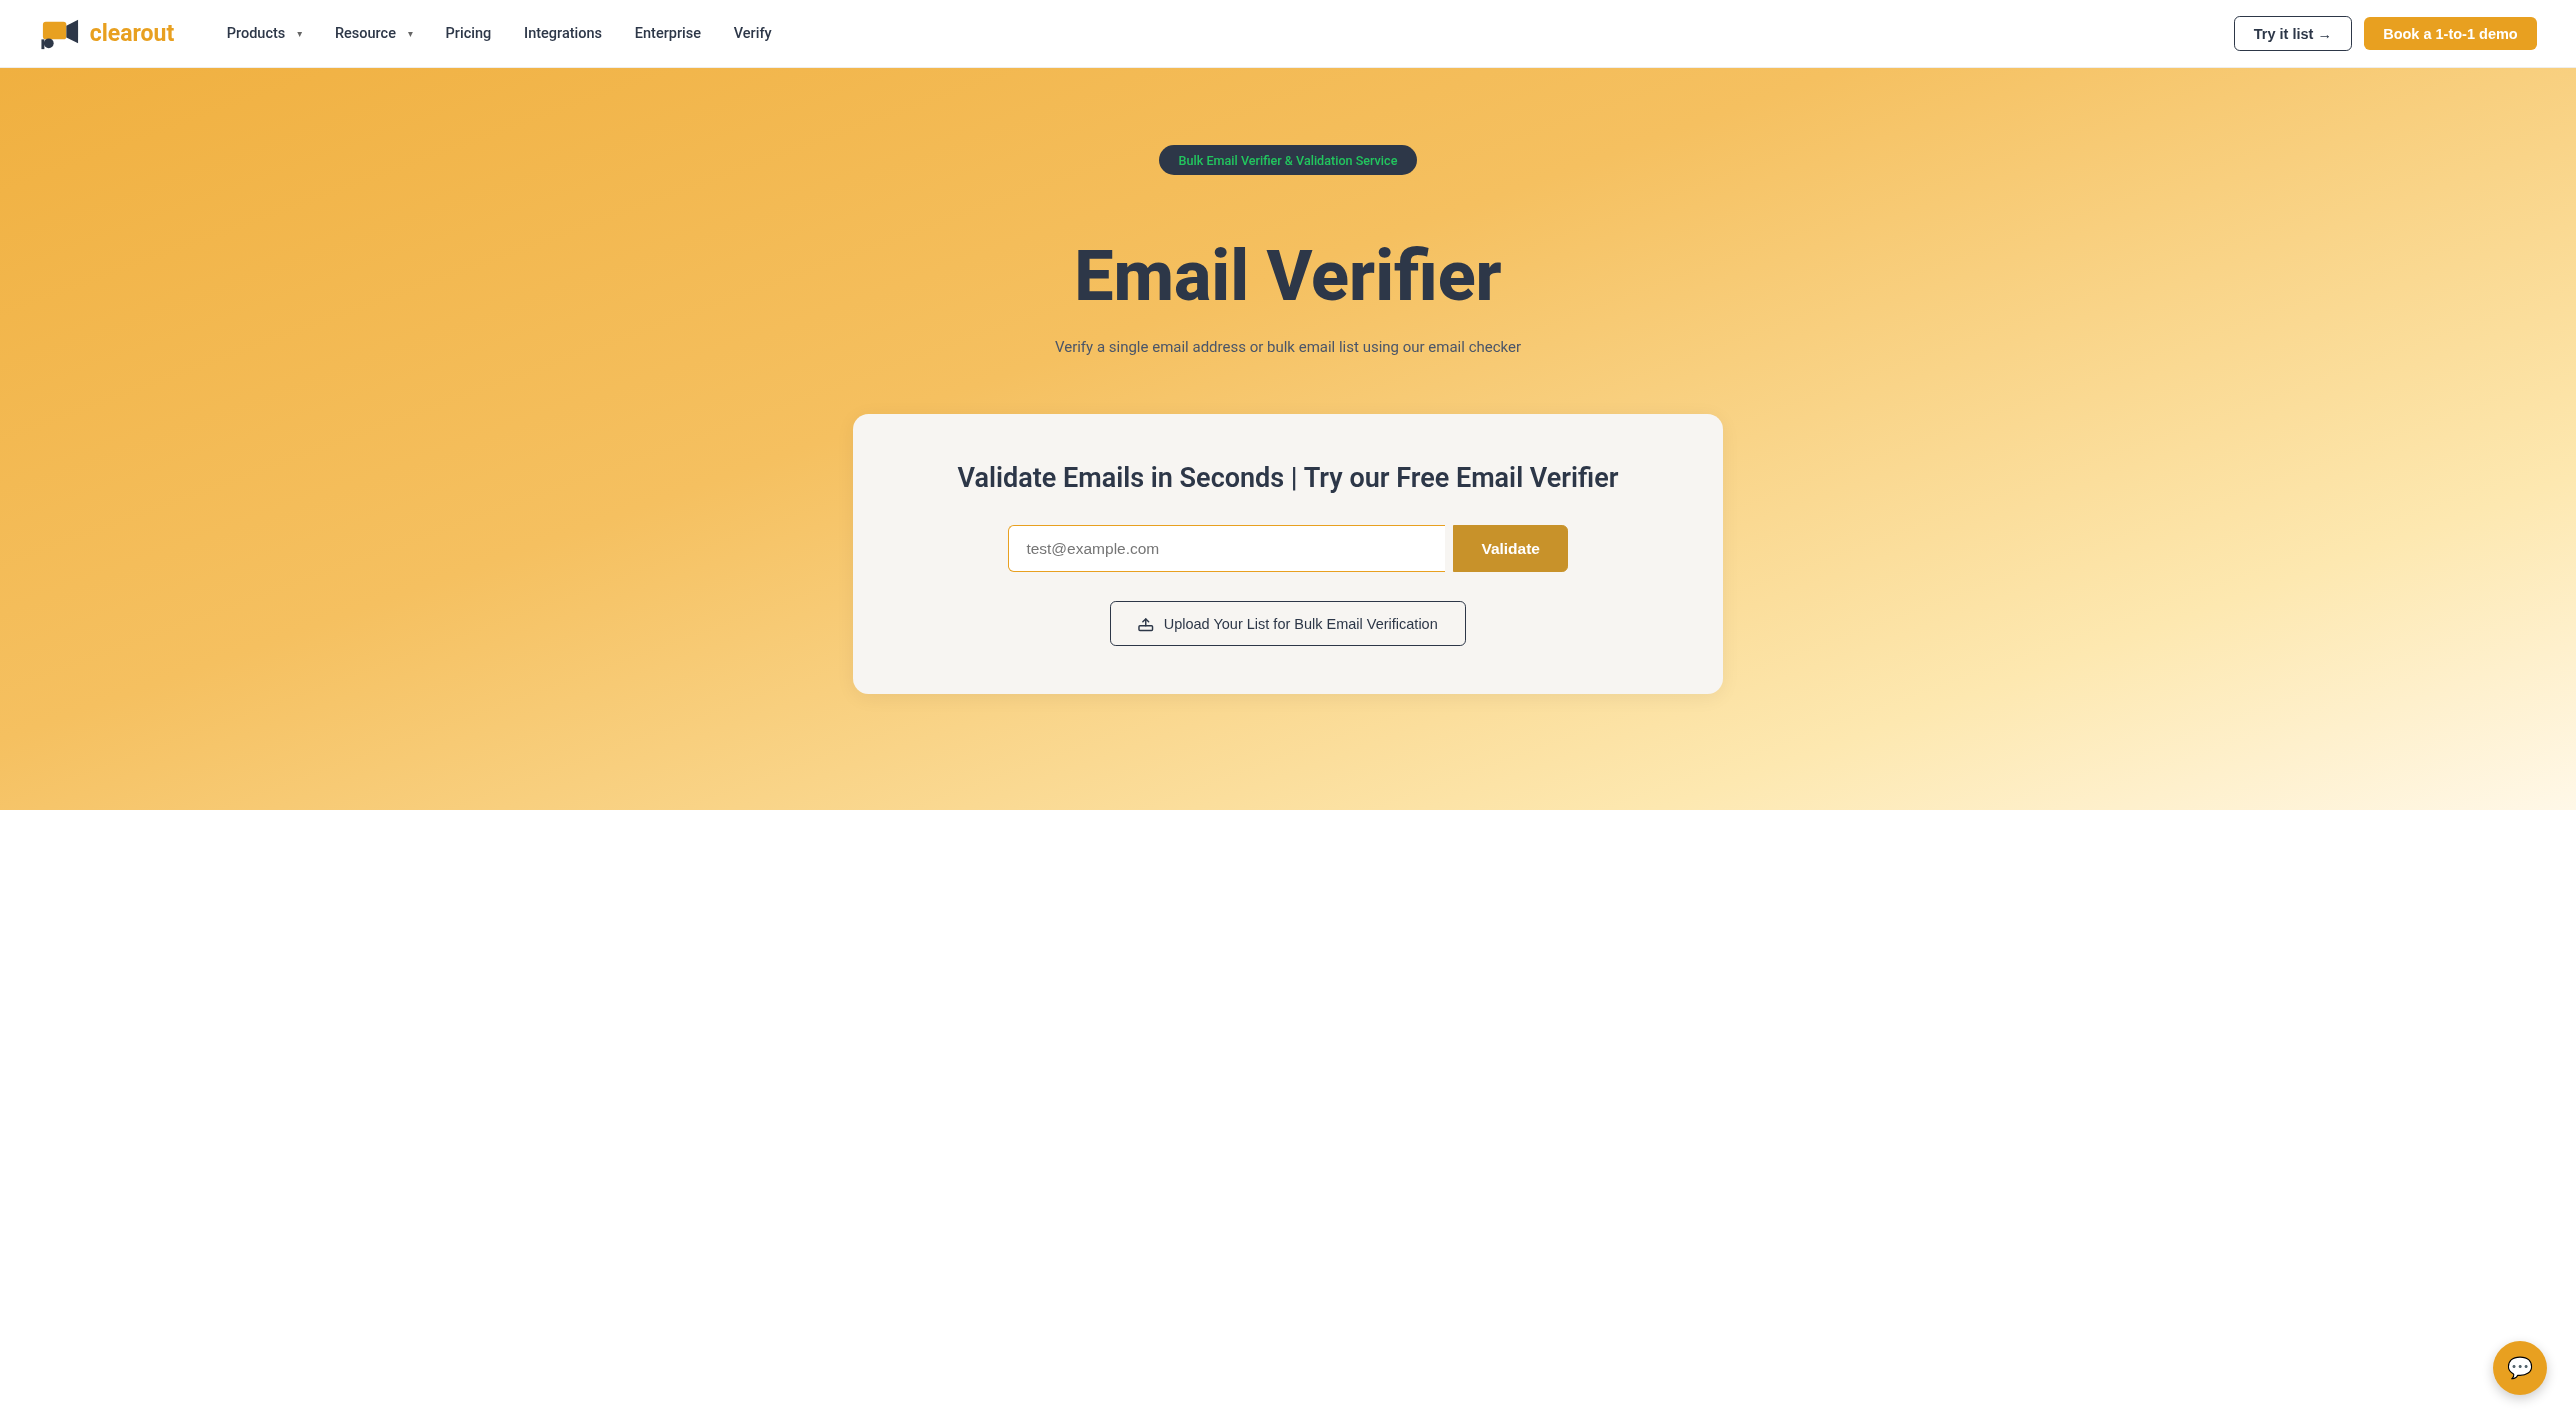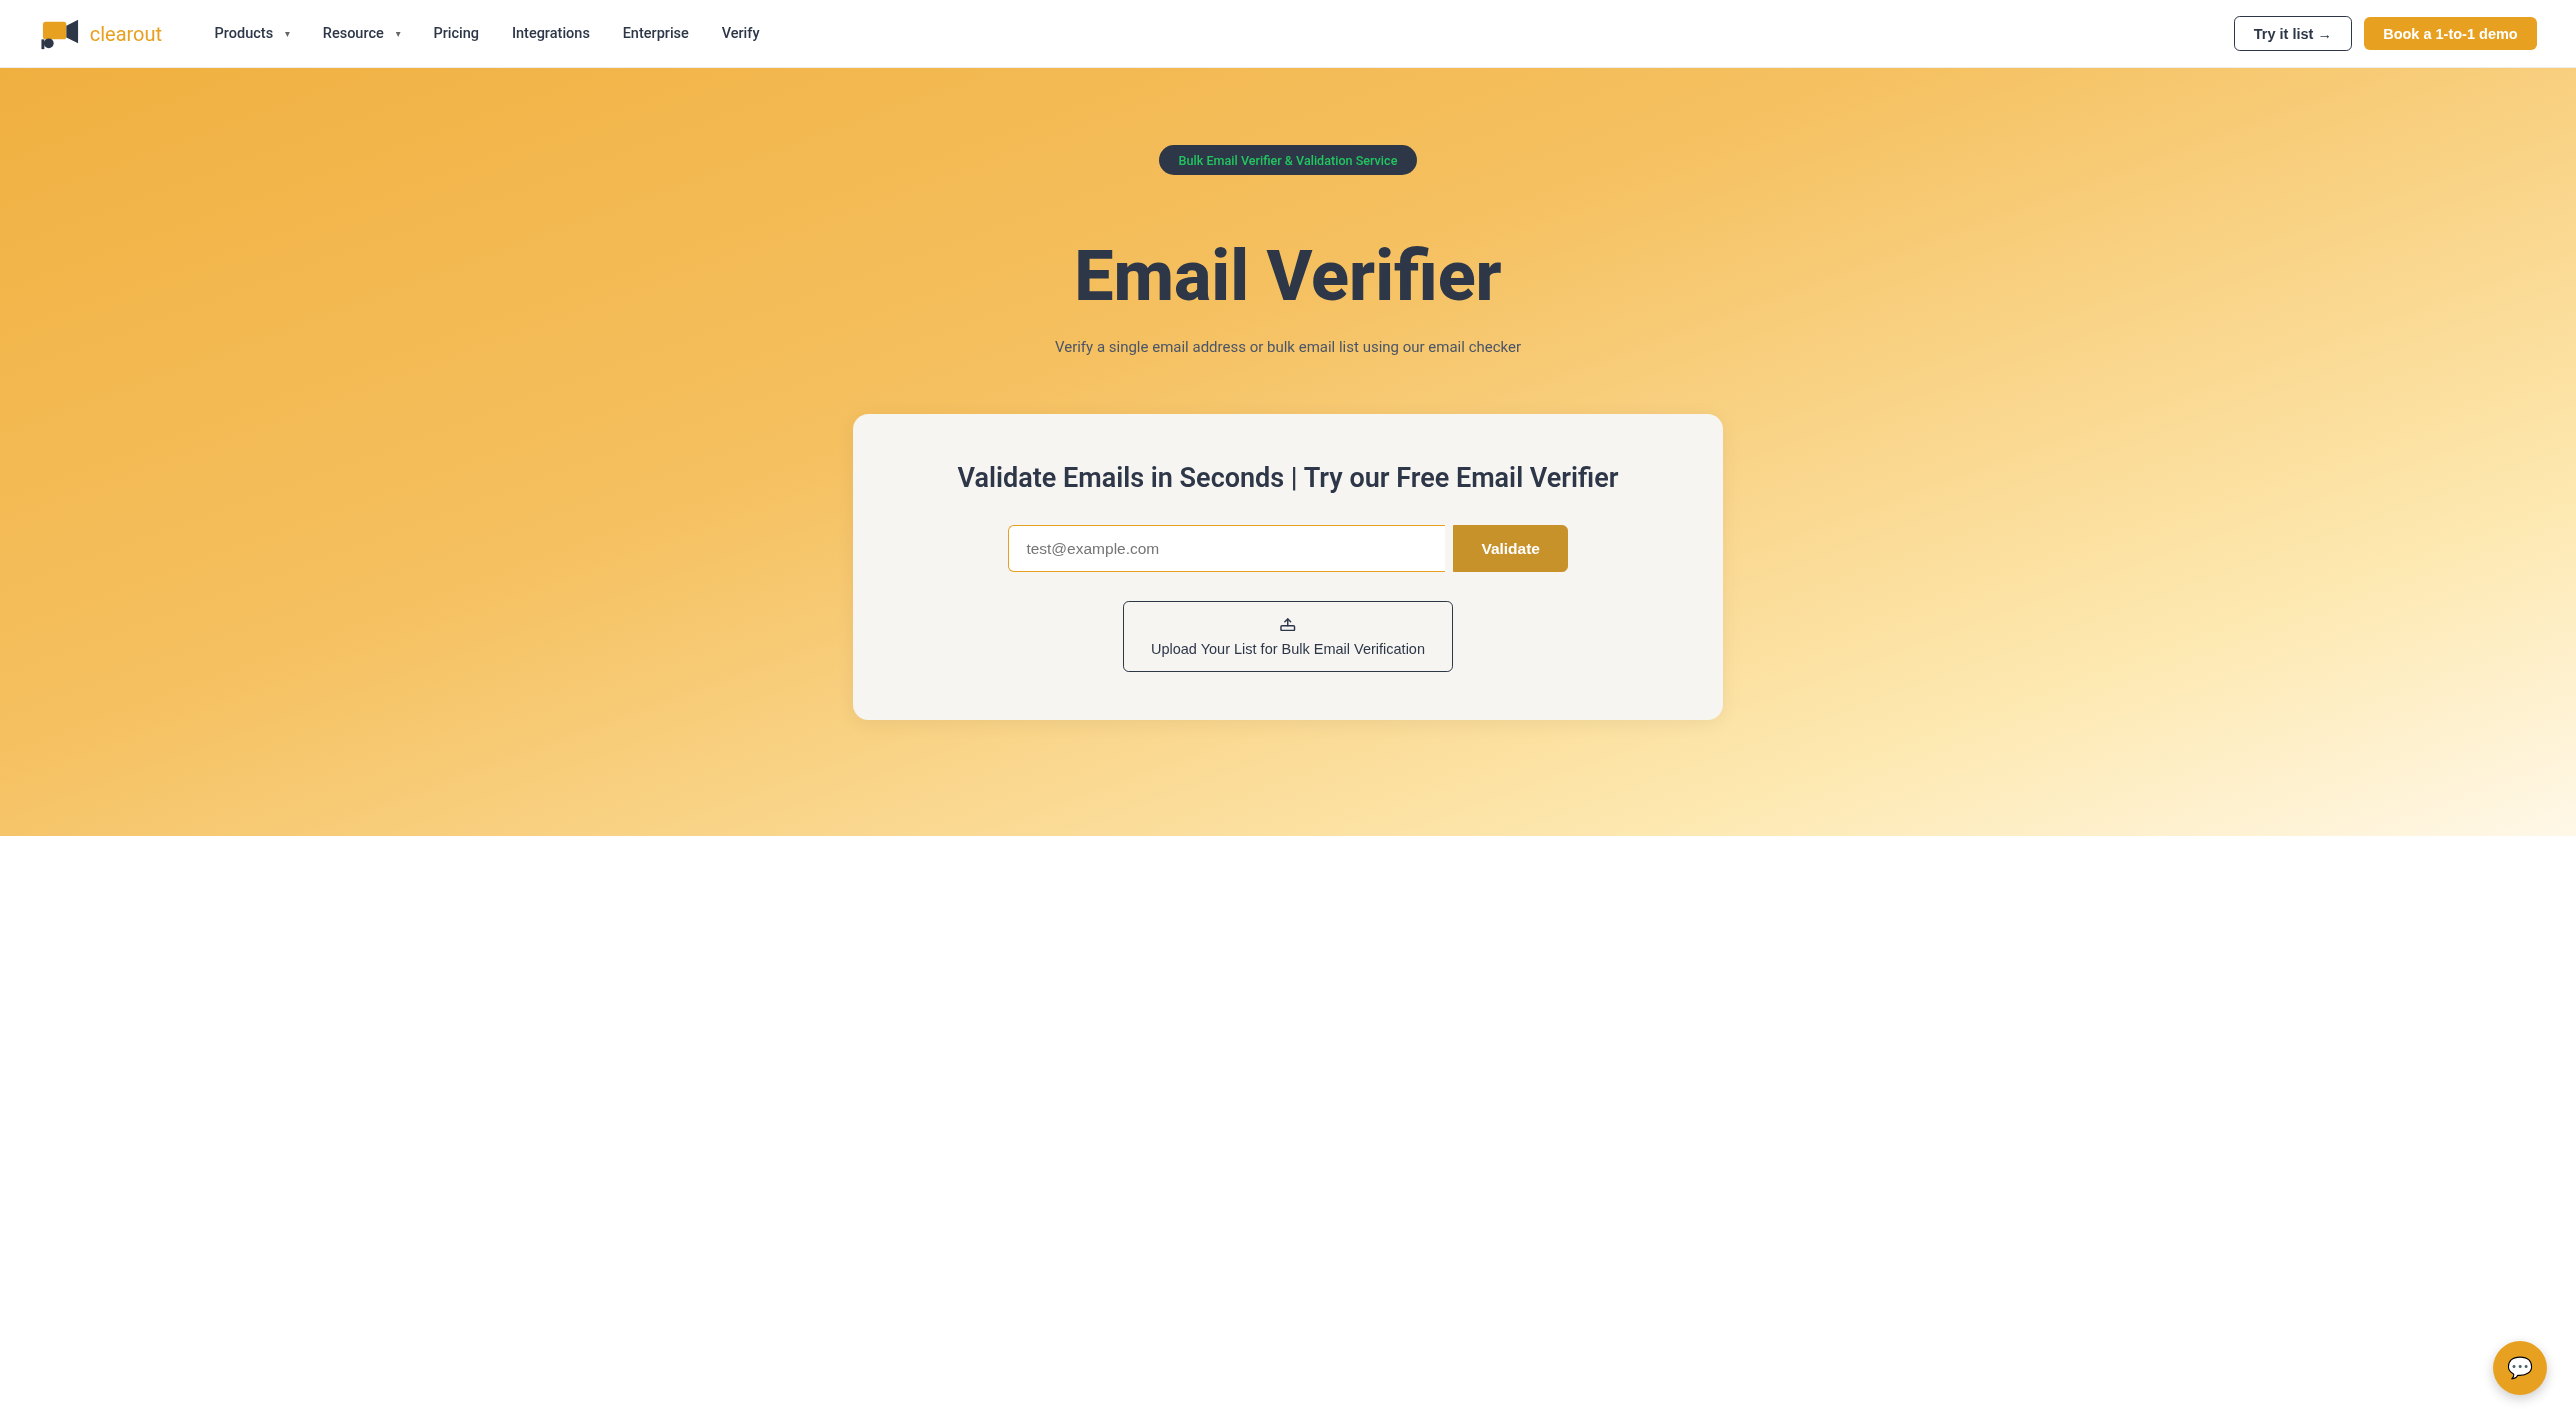--- a/index.html
+++ b/index.html
@@ -33,22 +33,22 @@
       margin-right: 39px;
       text-decoration: none;
     }
 
     .logo-icon {
       width: 43px;
       height: 43px;
     }
 
     .logo-text {
-      font-size: 20px;
-      font-weight: 400;
+      font-size: 23px;
+      font-weight: 700;
       color: #2d3748;
     }
 
     .logo-text span {
       color: #e8a020;
     }
 
     .nav-links {
       display: flex;
       align-items: center;
@@ -209,21 +209,20 @@
       gap: 10px;
       padding: 13.5px 27px;
       border: 1.9px solid #2d3748;
       border-radius: 5.8px;
       background: transparent;
       font-size: 14.5px;
       font-weight: 500;
       color: #2d3748;
       cursor: pointer;
       transition: all 0.15s;
-      flex-direction: column;
     }
 
     .upload-icon-svg {
       width: 15.5px;
       height: 15.5px;
       fill: #2d3748;
     }
 
     
     .chat-button {

